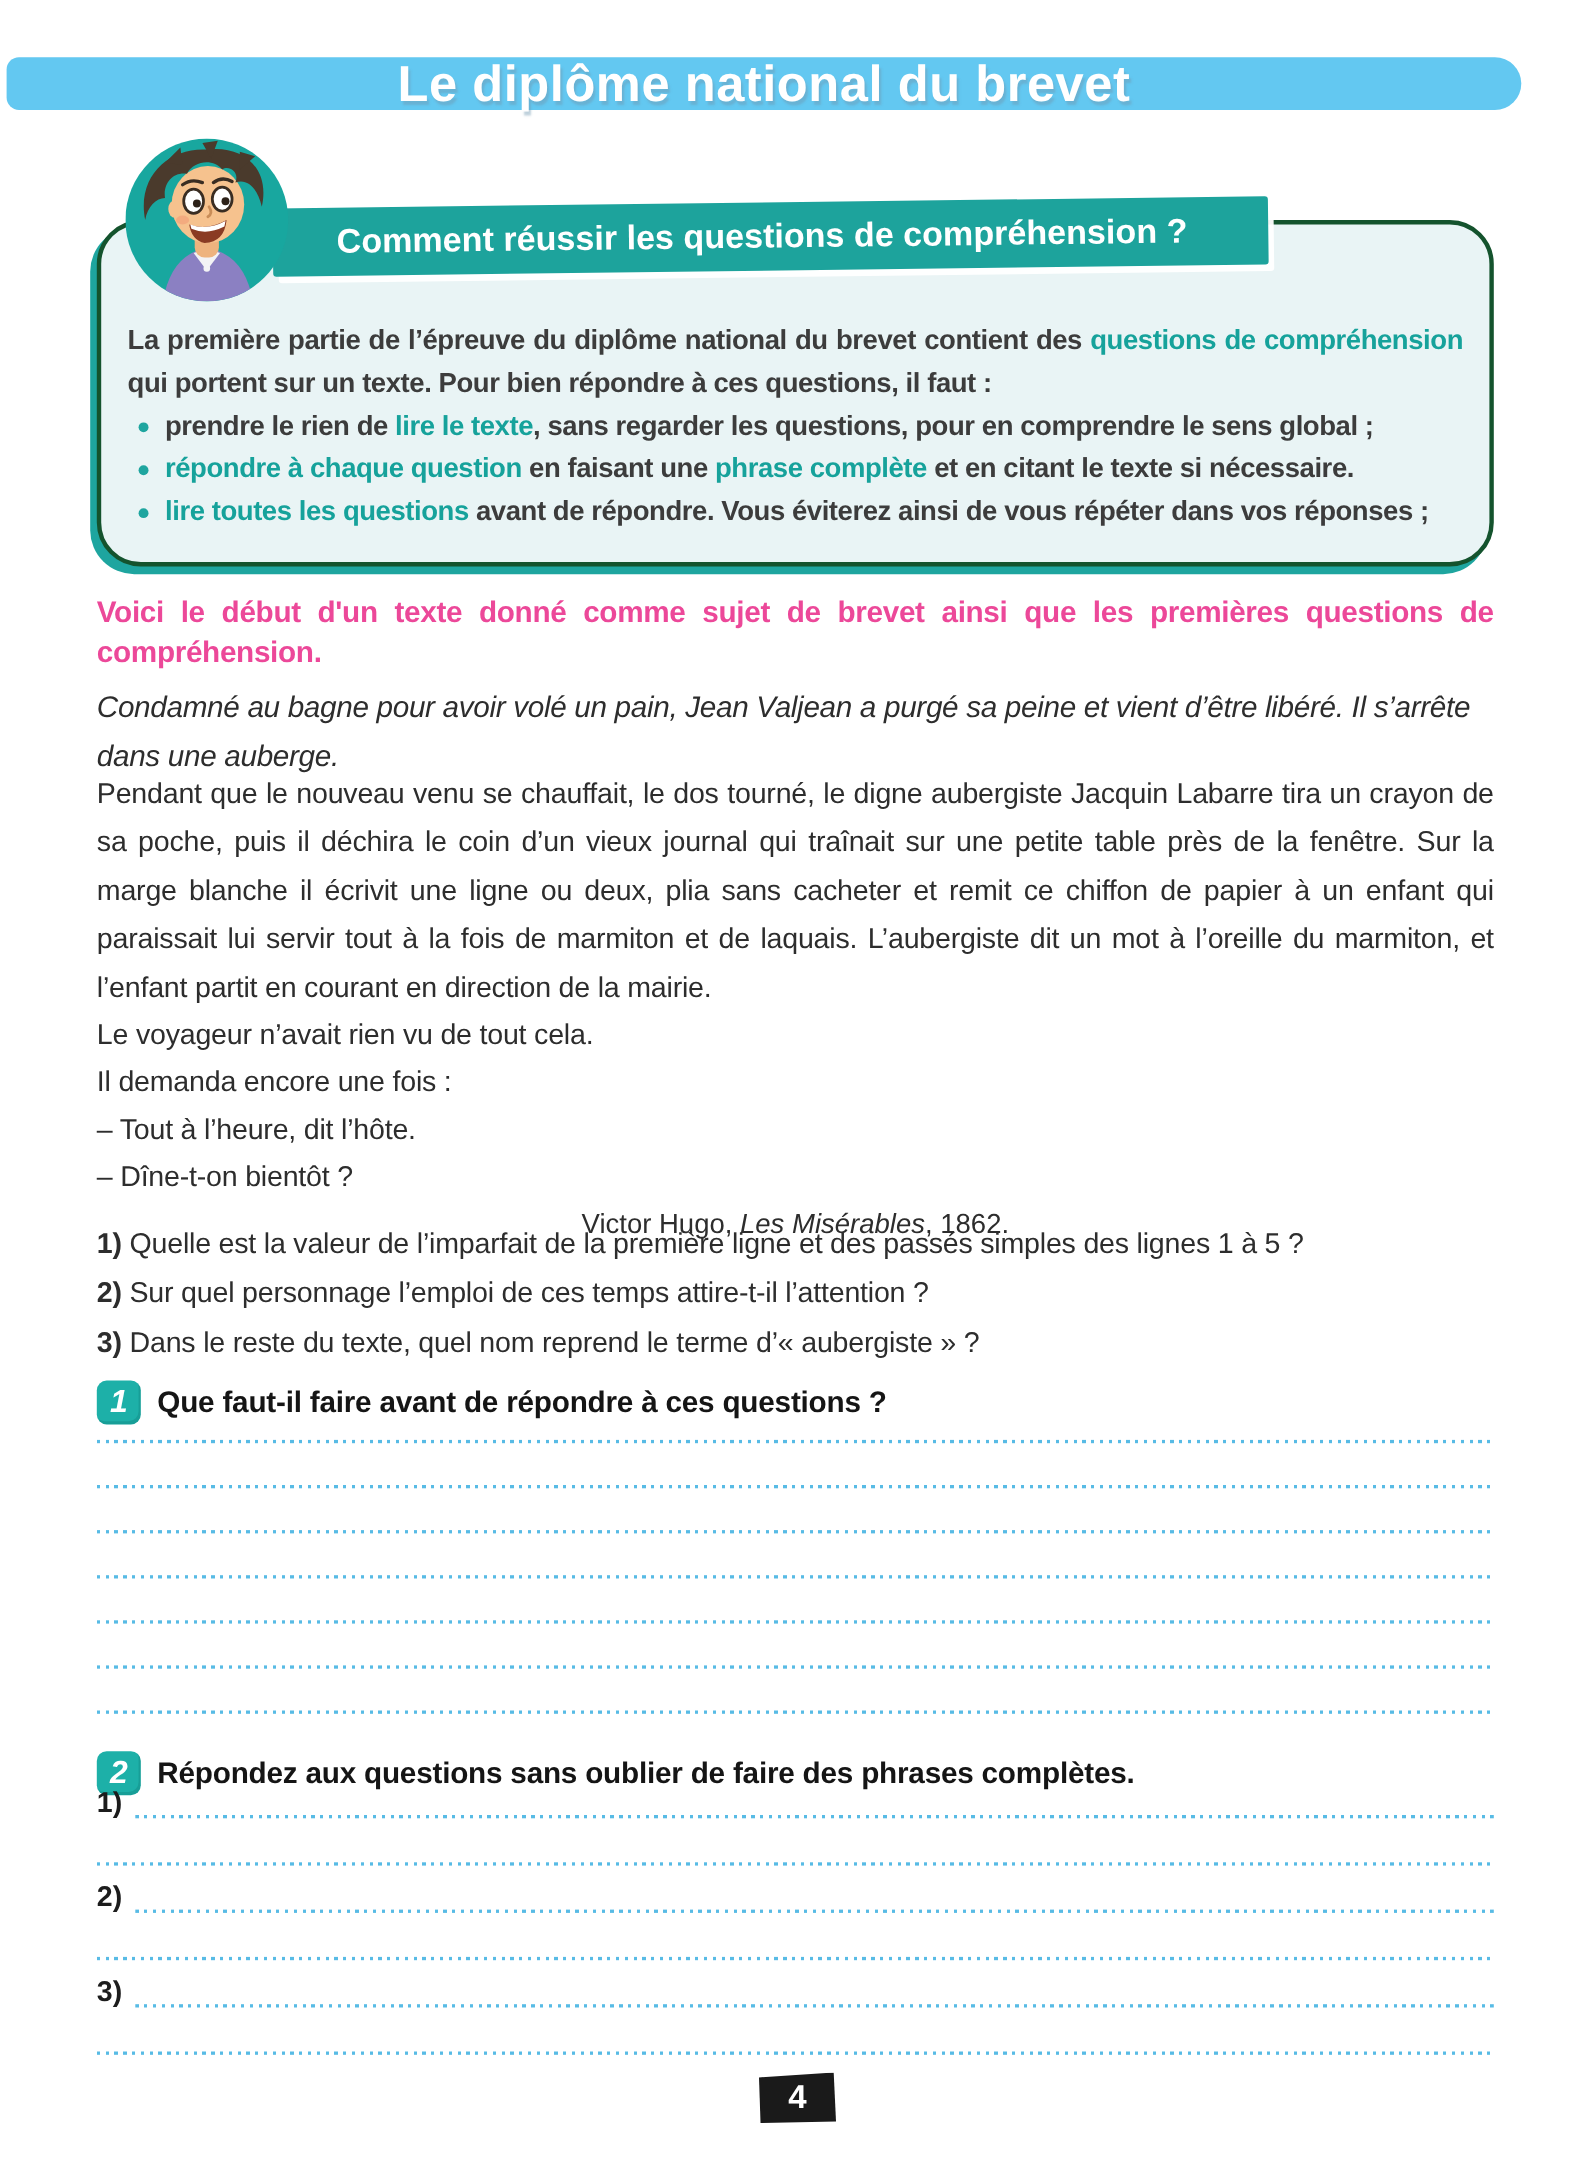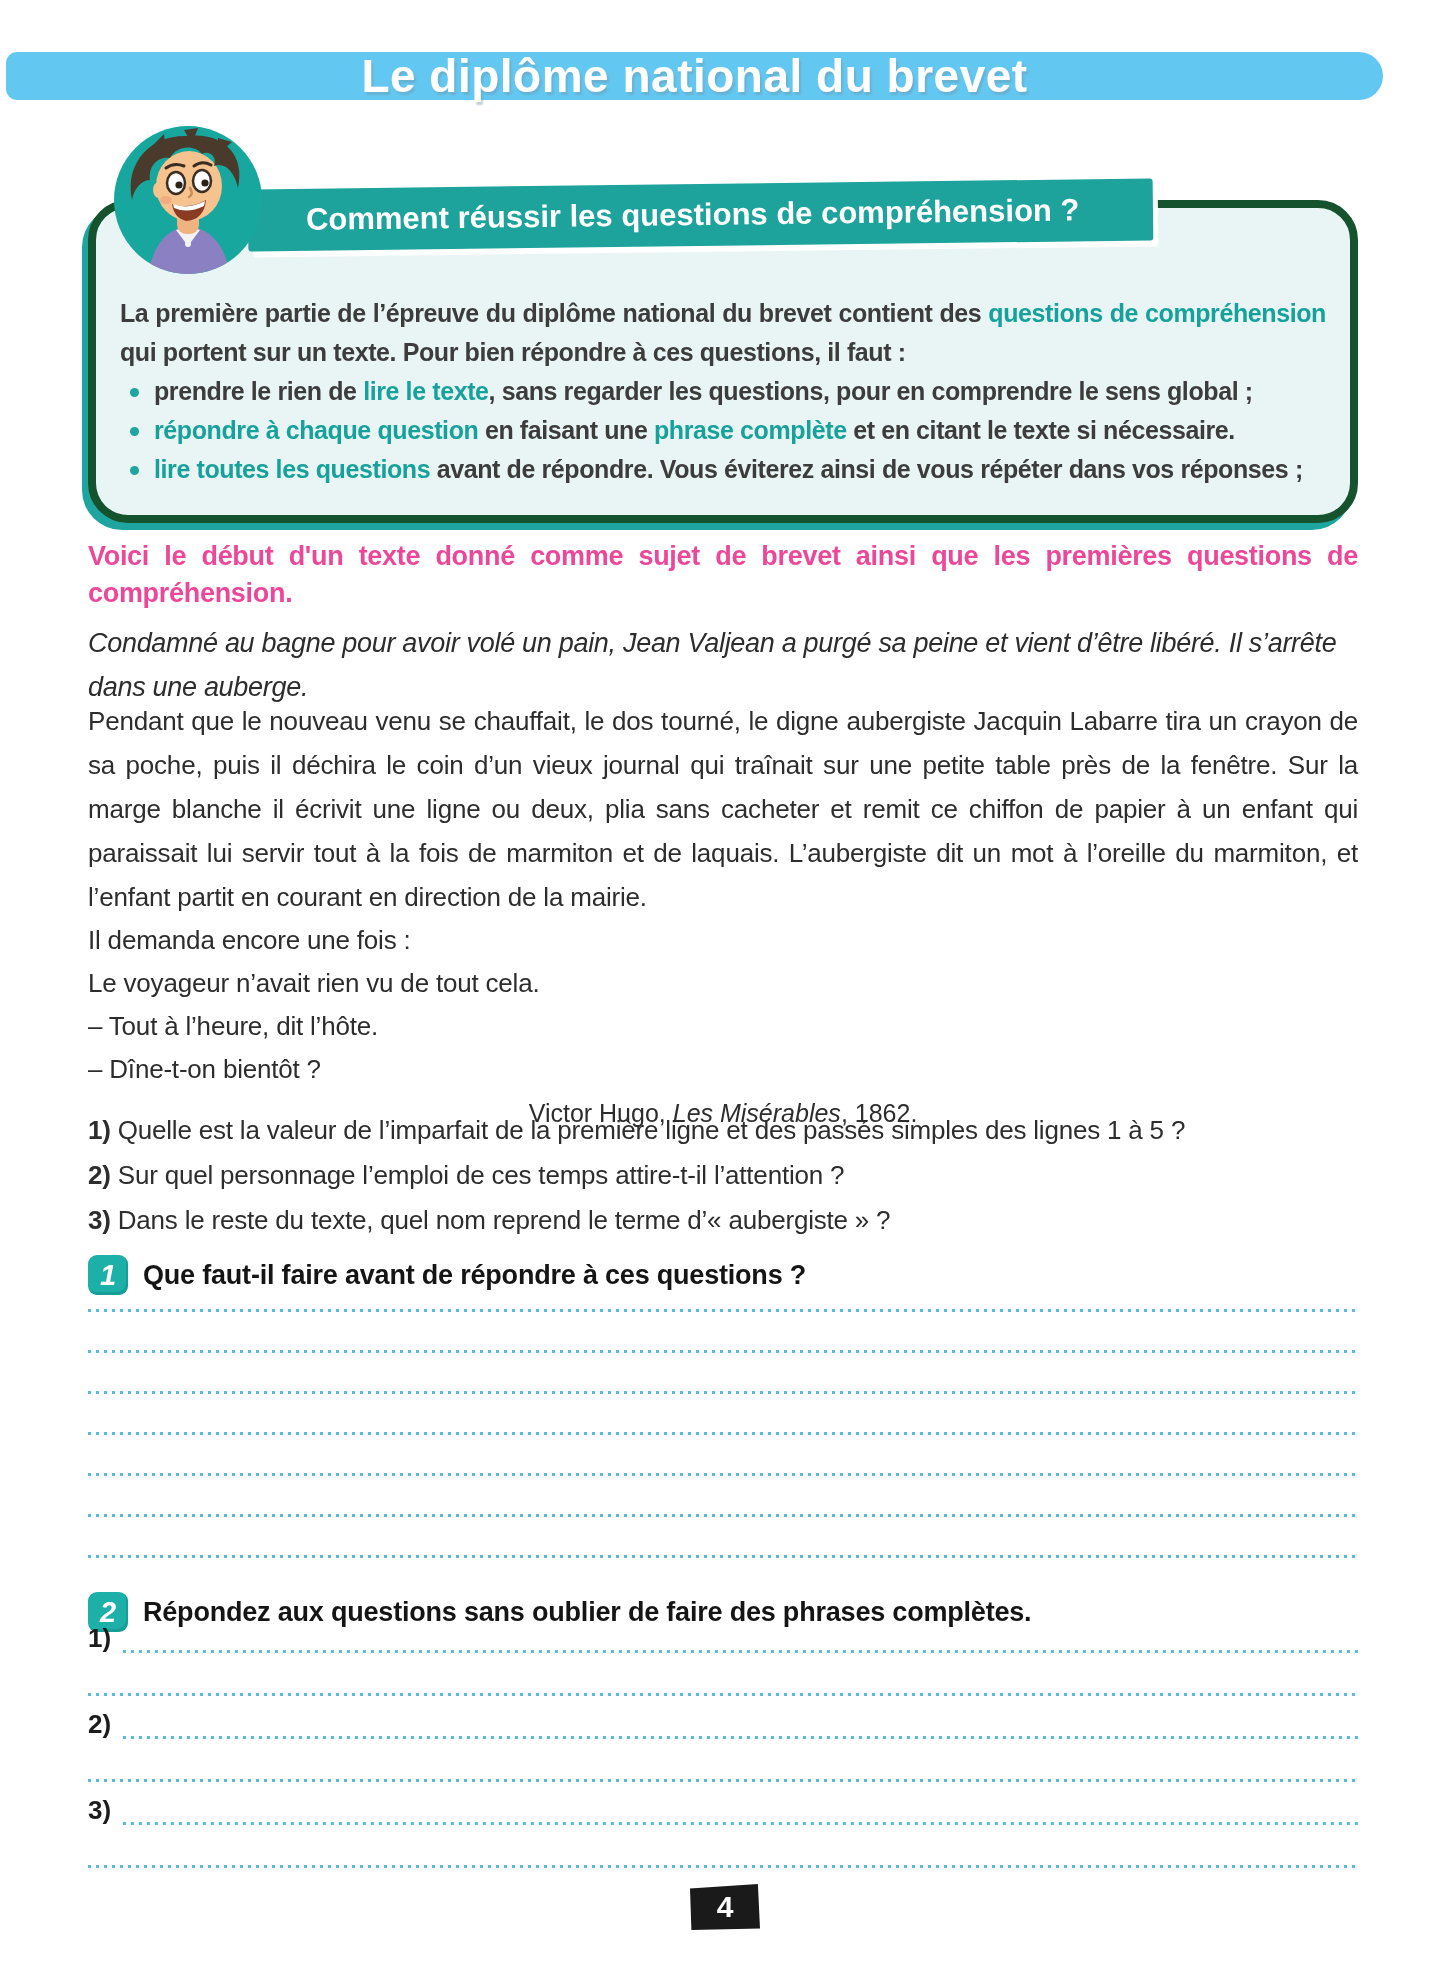--- a/index.html
+++ b/index.html
@@ -24,21 +24,21 @@
     margin:0;font-size:46px;font-weight:bold;color:#ffffff;
     letter-spacing:.5px;
     text-shadow:2px 3px 2px rgba(110,150,175,.45);
   }
 
   
   .callout{position:absolute;left:88px;top:200px;width:1270px;}
   .callout-box{
     box-sizing:border-box;width:1270px;min-height:290px;
     background:#e9f4f5;
-    border:8px solid #14532d;
+    border:4px solid #14532d;
     border-radius:40px;
     box-shadow:-6px 7px 0 #1ea59f;
     padding:86px 24px 26px 24px;
   }
   .callout-ribbon{
     position:absolute;left:160px;top:-16px;
     width:905px;height:62px;
     background:#1da39c;
     border-radius:3px;
     transform:rotate(-.7deg);
@@ -178,22 +178,22 @@
           <ellipse cx="52" cy="74" rx="6" ry="4" fill="#f2a179" opacity=".7"></ellipse>
         </g>
       </svg>
     </div>
   </section>
 
   <main class="doc">
     <p class="doc-intro">Voici le début d'un texte donné comme sujet de brevet ainsi que les premières questions de compréhension.</p>
     <p class="doc-lead">Condamné au bagne pour avoir volé un pain, Jean Valjean a purgé sa peine et vient d’être libéré. Il s’arrête dans une auberge.</p>
     <p class="doc-passage">Pendant que le nouveau venu se chauffait, le dos tourné, le digne aubergiste Jacquin Labarre tira un crayon de sa poche, puis il déchira le coin d’un vieux journal qui traînait sur une petite table près de la fenêtre. Sur la marge blanche il écrivit une ligne ou deux, plia sans cacheter et remit ce chiffon de papier à un enfant qui paraissait lui servir tout à la fois de marmiton et de laquais. L’aubergiste dit un mot à l’oreille du marmiton, et l’enfant partit en courant en direction de la mairie.</p>
+    <p class="doc-line">Le voyageur n’avait rien vu de tout cela.</p>
     <p class="doc-line">Il demanda encore une fois :</p>
-    <p class="doc-line">Le voyageur n’avait rien vu de tout cela.</p>
     <p class="doc-line">– Tout à l’heure, dit l’hôte.</p>
     <p class="doc-line">– Dîne-t-on bientôt ?</p>
     <p class="doc-attribution"><span>Victor Hugo, </span><span class="italic">Les Misérables</span><span>, 1862.</span></p>
   </main>
 
   <section class="questions">
     <p class="question-line"><span class="bold">1)</span><span> Quelle est la valeur de l’imparfait de la première ligne et des passés simples des lignes 1 à 5 ?</span></p>
     <p class="question-line"><span class="bold">2)</span><span> Sur quel personnage l’emploi de ces temps attire-t-il l’attention ?</span></p>
     <p class="question-line"><span class="bold">3)</span><span> Dans le reste du texte, quel nom reprend le terme d’« aubergiste » ?</span></p>
   </section>

